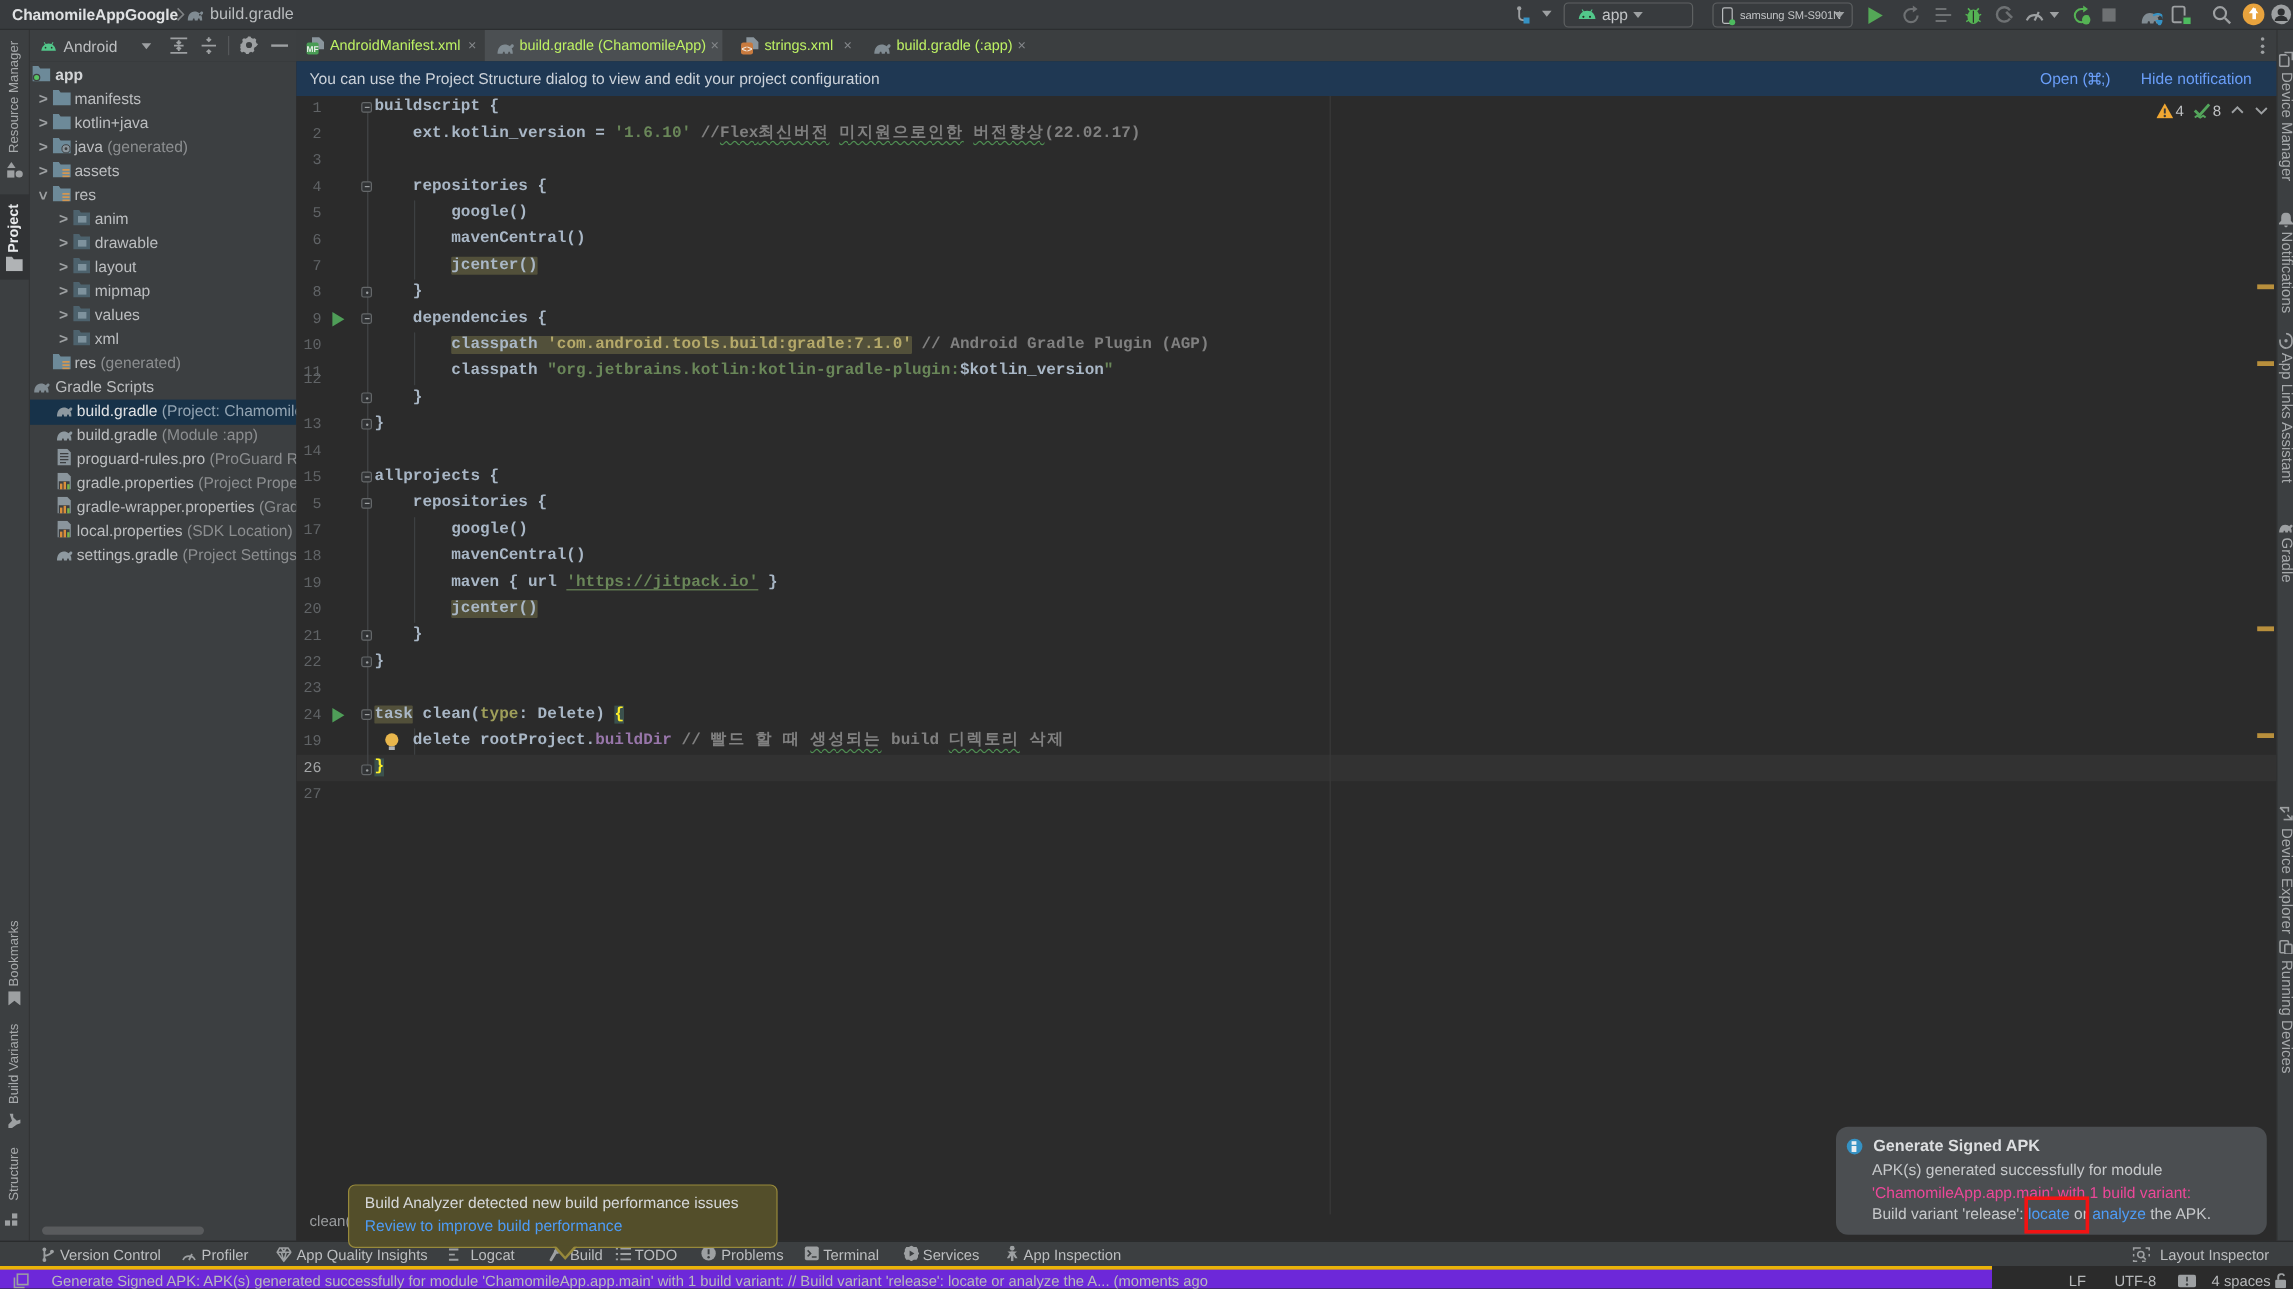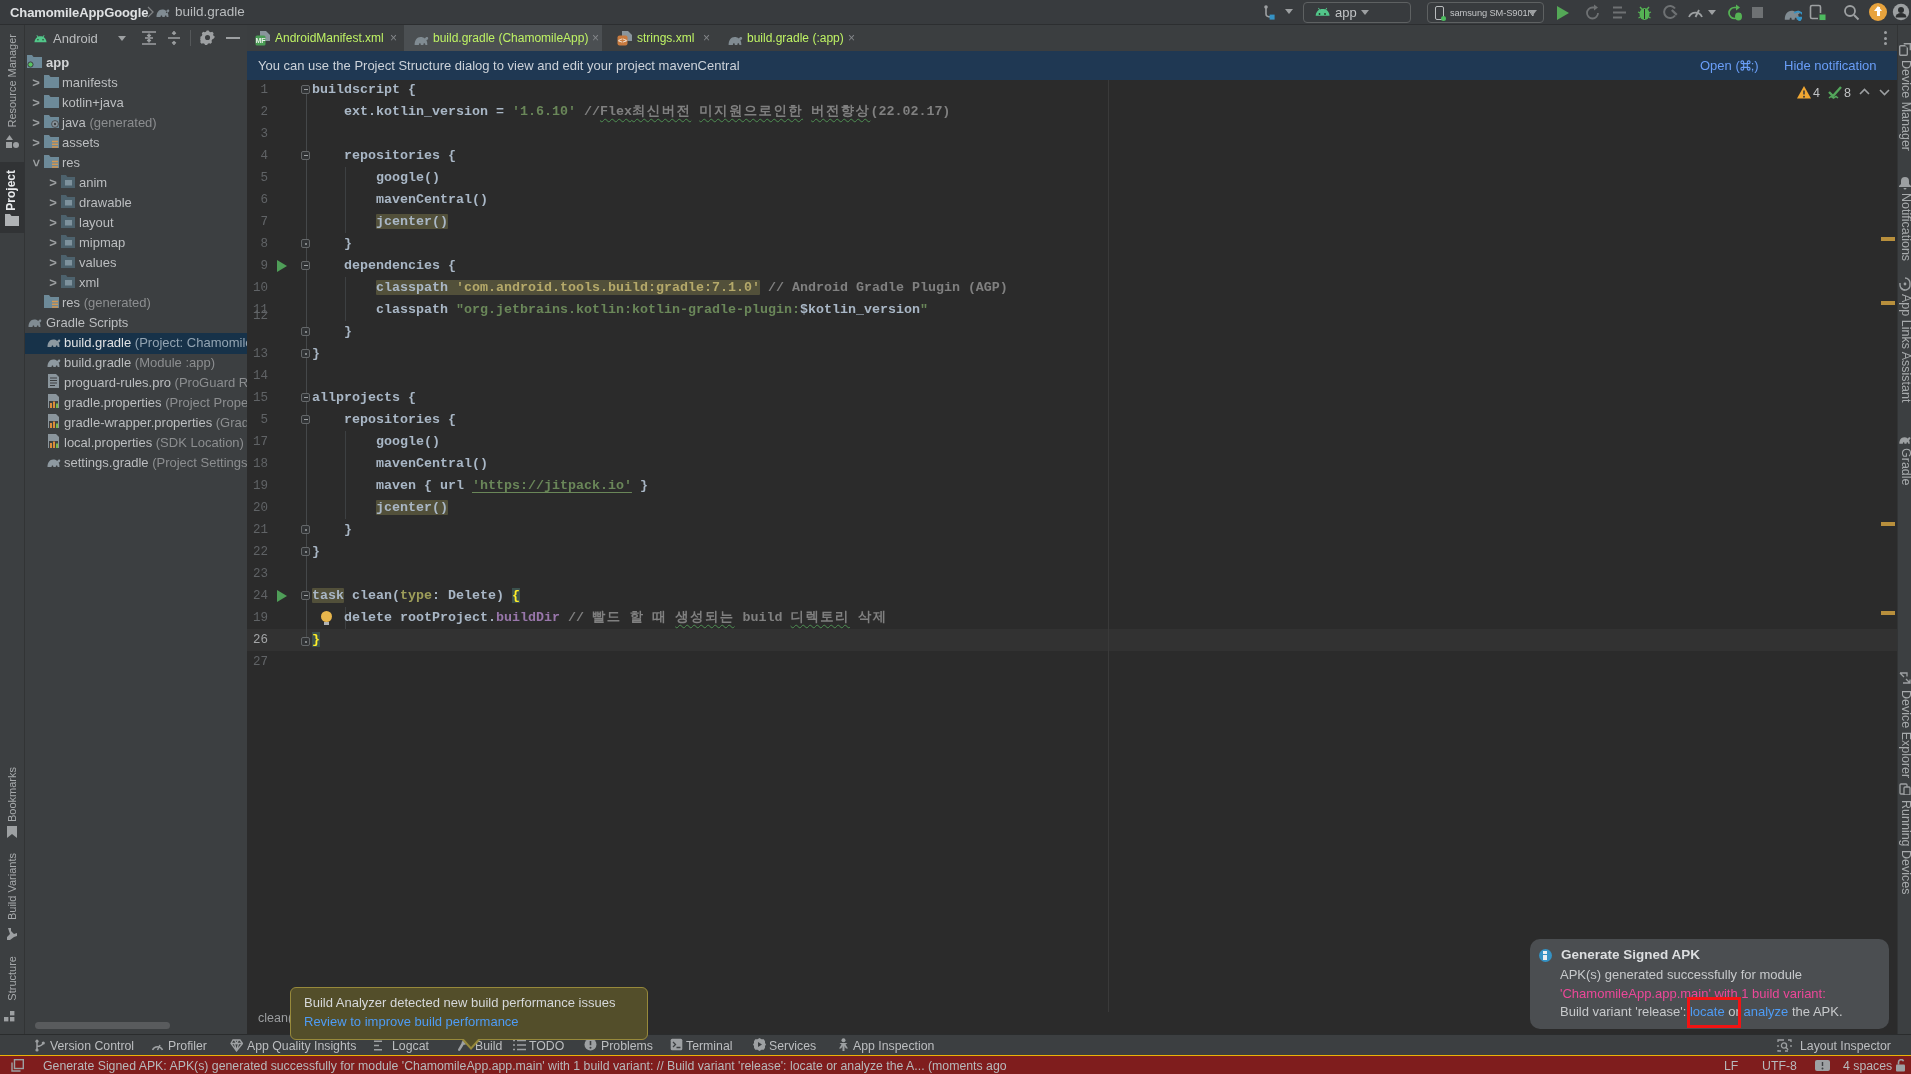--- a/index.html
+++ b/index.html
@@ -26,21 +26,21 @@
 .cmt{color:#808080;font-weight:700}
 .str{color:#6a8759}
 .warnbg{background:#52503a;border-radius:1px}
 .purple{color:#9876aa}
 .narg{color:#9e9e5a}
 .bmatch{background:#3b514d;color:#ffef28}
 .wavy{text-decoration:underline wavy #4e8f52 1px;text-underline-offset:3px;text-decoration-skip-ink:none}
 .ko{letter-spacing:1.5px}
 
 #btoolbar{left:0;top:1034px;width:1911px;height:21px;background:#3c3f41;border-top:1px solid #2a2c2d}
-#statusbar{left:0;top:1055px;width:1911px;height:19px;background:#7f1d1d;border-top:1px solid #eab308}
+#statusbar{left:0;top:1055px;width:1660px;height:19px;background:#6d28d9;border-top:3px solid #eab308}
 .bitem{position:absolute;top:1px;height:20px;line-height:20px;font-size:12.3px;color:#bcbec0;white-space:nowrap}
 .sitem{position:absolute;top:1px;height:18px;line-height:18px;font-size:12.3px;color:#b7b9bb;white-space:nowrap}
 
 .tab{position:absolute;top:25px;height:26px;line-height:26px;font-size:12px;color:#bef264;white-space:nowrap}
 .tabx{color:#84878a;font-size:12px}
 .foldS{left:54px;width:9px;height:9px;border:1px solid #65686a;border-radius:2px;background:#313335}
 .foldS::after{content:"";position:absolute;left:1.5px;top:3px;width:4px;height:1.4px;background:#9da0a2}
 .foldE{left:54px;width:9px;height:9px;border:1px solid #65686a;border-radius:2px;background:#313335}
 .foldE::after{content:"";position:absolute;left:2.5px;top:2.5px;width:2.4px;height:2.4px;border-radius:50%;background:#9da0a2}
 </style></head>
@@ -404,21 +404,21 @@
 <div class="abs foldE" style="top:467px"></div>
 <div class="abs foldE" style="top:557px"></div>
 
 <div class="abs" style="left:30px;top:180px;width:0;height:0;border-left:10px solid #4f9e58;border-top:6px solid transparent;border-bottom:6px solid transparent"></div>
 <div class="abs" style="left:30px;top:510px;width:0;height:0;border-left:10px solid #4f9e58;border-top:6px solid transparent;border-bottom:6px solid transparent"></div>
 
 <div class="abs" style="left:74px;top:531px;width:11px;height:11px;border-radius:50%;background:#e8b64c"></div>
 <div class="abs" style="left:77px;top:542px;width:5px;height:3px;background:#b0b3b5"></div>
 </div>
 <div class="abs" id="banner"></div>
-<div class="abs" style="left:258px;top:58px;font-size:13px;color:#ccd2d9">You can use the Project Structure dialog to view and edit your project mavenCentral</div>
+<div class="abs" style="left:258px;top:58px;font-size:13px;color:#ccd2d9">You can use the Project Structure dialog to view and edit your project configuration</div>
 <div class="abs" style="left:1700px;top:58px;font-size:13px;color:#6a9ef8">Open (<svg width="11" height="11" viewBox="0 0 12 12" style="vertical-align:-1px">
         <path fill="none" stroke="#6a9ef8" stroke-width="1.2" d="M4 4h4v4H4zM4 4H2.5A1.5 1.5 0 1 1 4 2.5zM8 4h1.5A1.5 1.5 0 1 0 8 2.5zM4 8H2.5A1.5 1.5 0 1 0 4 9.5zM8 8h1.5A1.5 1.5 0 1 1 8 9.5z"></path>
       </svg>;)</div>
 <div class="abs" style="left:1784px;top:58px;font-size:13px;color:#6a9ef8">Hide notification</div>
 
 <div class="abs vtextL" style="left:6px;top:34px">Resource Manager</div>
 <svg class="abs" style="left:5px;top:134px" width="15" height="15" viewBox="0 0 15 15">
       <path fill="#9da0a2" d="M4.5 1L8 6H1z"></path>
       <rect x="1" y="8" width="6" height="6" fill="#9da0a2"></rect>
       <circle cx="11" cy="11" r="3" fill="#9da0a2"></circle>

